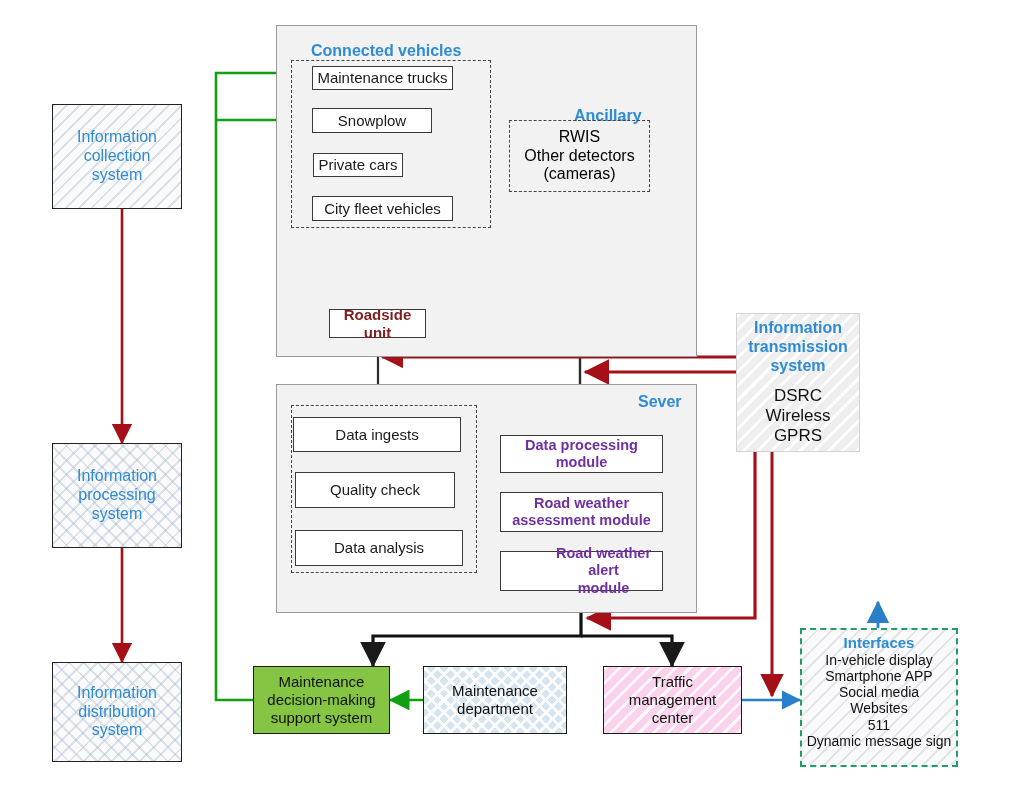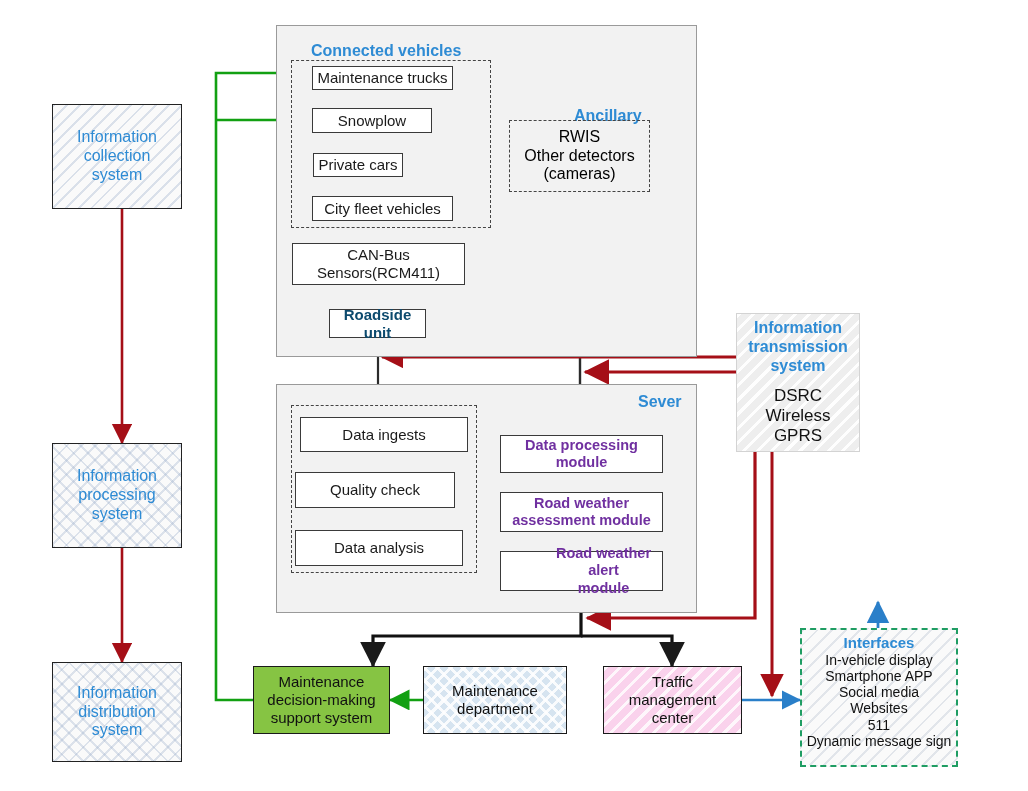--- a/index.html
+++ b/index.html
@@ -36,21 +36,21 @@
   .blue-fill{
     background-color:#d6e4f0;
     background-image:repeating-linear-gradient(45deg,rgba(255,255,255,.85) 0 3px,transparent 3px 9px),
                      repeating-linear-gradient(135deg,rgba(255,255,255,.85) 0 3px,transparent 3px 9px);
     border:1.4px solid #1a1a1a;color:#111;font-size:15px;}
   .pink-fill{
     background-color:#fad2ec;
     background-image:repeating-linear-gradient(135deg,rgba(255,255,255,.8) 0 3px,transparent 3px 10px);
     border:1.4px solid #1a1a1a;color:#111;font-size:15px;}
   .purple{color:#7030a0;font-weight:bold;font-size:14.5px;}
-  .red-t{color:#0c4a6e;font-weight:bold;font-size:15px;}
+  .red-t{color:#7f1d1d;font-weight:bold;font-size:15px;}
   .multiline{white-space:pre-line;}
   svg.layer{position:absolute;left:0;top:0;width:1028px;height:791px;pointer-events:none;}
 </style>
 </head>
 <body>
 
 <div id="canvas">
 
   <svg class="layer">
     <defs>
@@ -189,41 +189,37 @@
   <div class="box plain" style="left:312px;top:108px;width:120px;height:25px;">
     <span>Snowplow</span>
   </div>
   <div class="box plain" style="left:313px;top:153px;width:90px;height:24px;">
     <span>Private cars</span>
   </div>
   <div class="box plain" style="left:312px;top:196px;width:141px;height:25px;">
     <span>City fleet vehicles</span>
   </div>
 
-  <div class="box plain" style="left:292px;top:243px;width:173px;height:42px;">
-    <span class="multiline">CAN-Bus
-Sensors(RCM411)</span>
-  </div>
   <div class="box plain" style="left:329px;top:309px;width:97px;height:29px;">
     <span class="red-t">Roadside unit</span>
   </div>
 
   <div class="lbl" style="left:574px;top:107px;">Ancillary</div>
   <div class="box dash" style="left:509px;top:120px;width:141px;height:72px;">
     <span class="multiline">RWIS
 Other detectors
 (cameras)</span>
   </div>
 
   <div class="box grp" style="left:276px;top:384px;width:421px;height:229px;"></div>
   <div class="lbl" style="left:638px;top:393px;">Sever</div>
 
   <div class="box dash" style="left:291px;top:405px;width:186px;height:168px;"></div>
 
-  <div class="box plain" style="left:300px;top:417px;width:168px;height:35px;">
+  <div class="box plain" style="left:293px;top:417px;width:168px;height:35px;">
     <span>Data ingests</span>
   </div>
   <div class="box plain" style="left:295px;top:472px;width:160px;height:36px;">
     <span>Quality check</span>
   </div>
   <div class="box plain" style="left:295px;top:530px;width:168px;height:36px;">
     <span>Data analysis</span>
   </div>
 
   <div class="box plain" style="left:500px;top:435px;width:163px;height:38px;">

